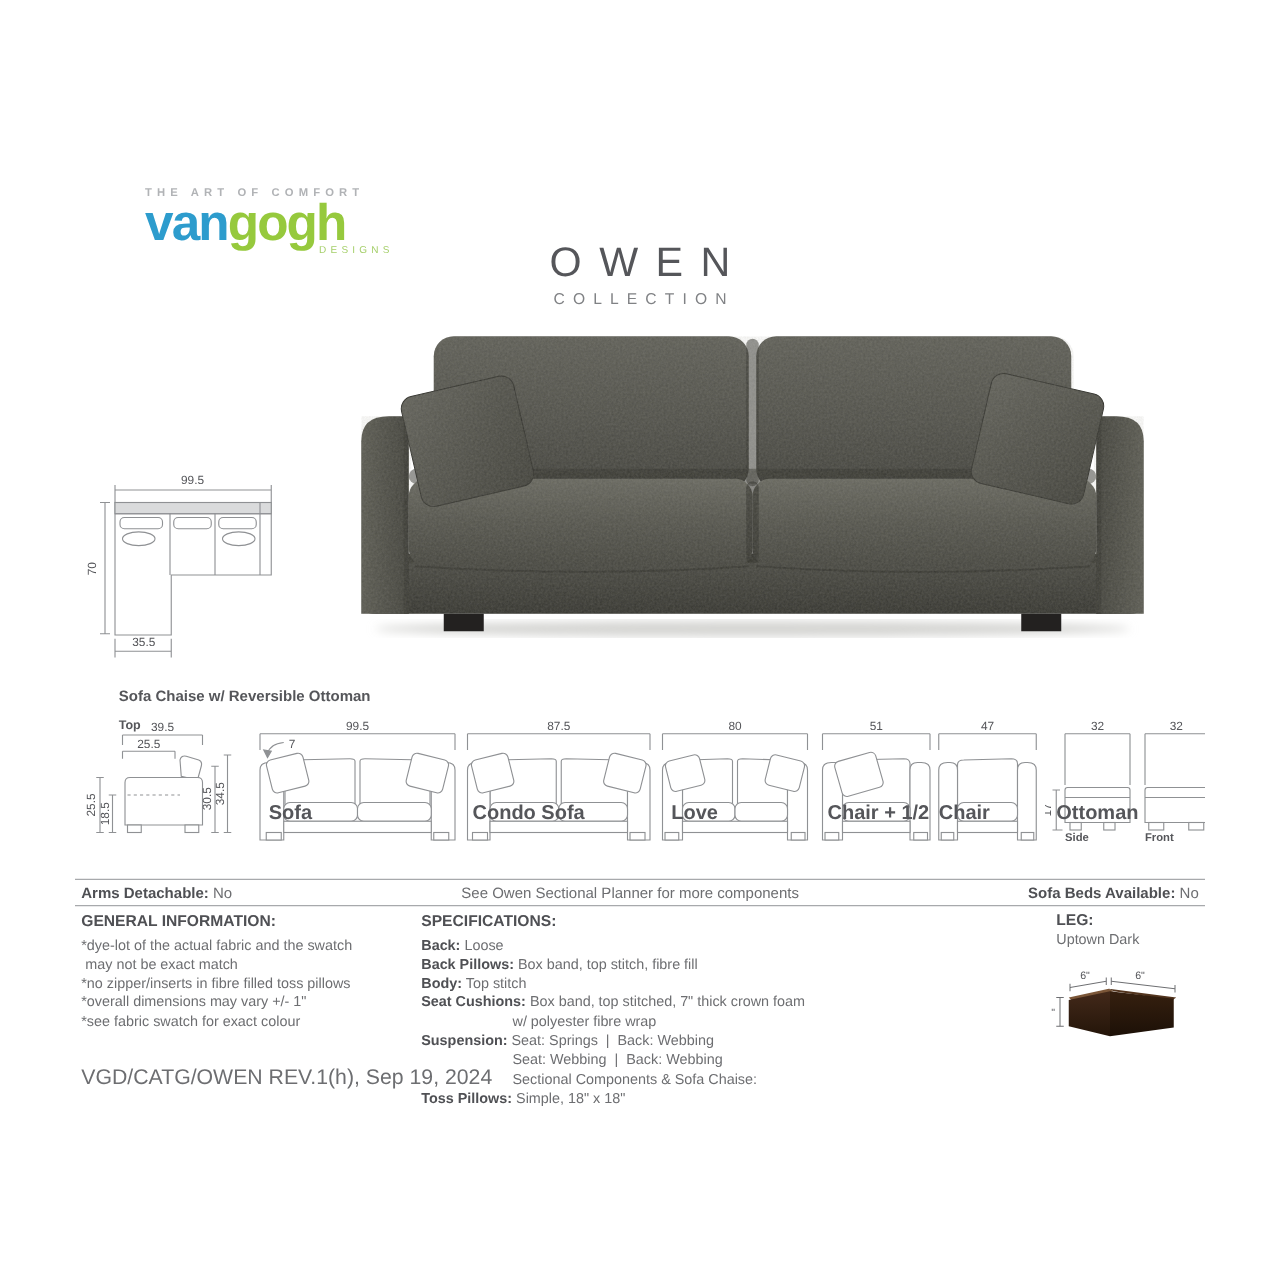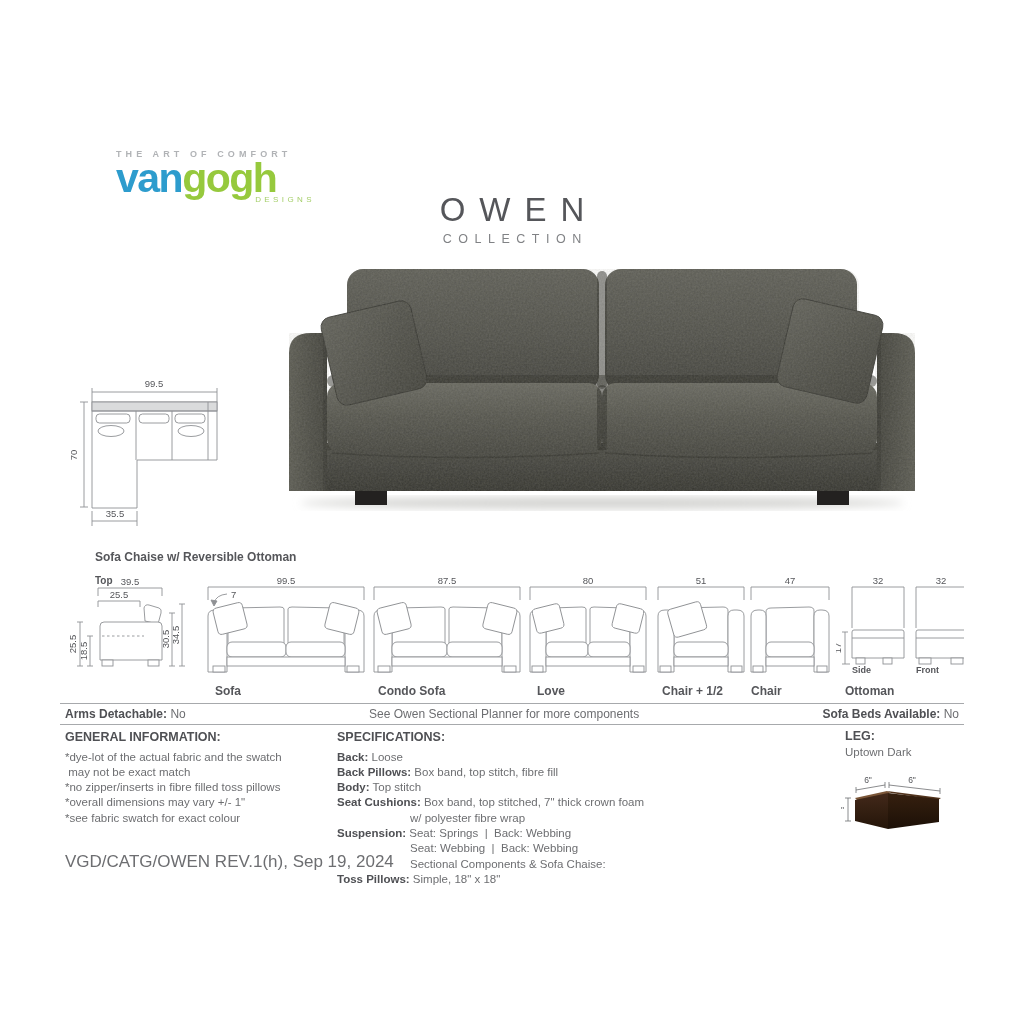--- a/index.html
+++ b/index.html
@@ -20,21 +20,21 @@
   .collection-name { font-size:33px; letter-spacing:14px; text-indent:14px; color:#55565a; font-weight:400; }
   .collection-sub  { font-size:12.5px; letter-spacing:6.5px; text-indent:6.5px; color:#808285; margin-top:3px; }
 
   
   .hero   { position:absolute; left:277px; top:257px; width:650px; height:255px; }
   .chaise { position:absolute; left:62px;  top:370px; width:200px; height:172px; }
   .cap-top     { position:absolute; left:95px; top:537px; font-size:10px;  font-weight:bold; color:#55565a;margin-top:38px; }
   .cap-chaise  { position:absolute; left:95px; top:550px; font-size:12px;  font-weight:bold; color:#55565a; }
 
   .comp { position:absolute; top:576px; }
-  .comp-label { position:absolute; top:684px; font-size:12px; font-weight:bold; color:#55565a; white-space:nowrap; }
+  .comp-label { position:absolute; top:642px; font-size:16px; font-weight:bold; color:#55565a; white-space:nowrap; }
 
   .dt  { font-size:9.5px; fill:#55565a; font-family:"Liberation Sans",sans-serif; }
   .dts { font-size:8.5px; fill:#55565a; font-family:"Liberation Sans",sans-serif; }
   .svg-label { font-size:9px; font-weight:bold; fill:#55565a; font-family:"Liberation Sans",sans-serif; }
 
   
   .info-bar { position:absolute; left:60px; top:703px; width:904px; box-sizing:border-box;
               border-top:1px solid #a7a9ac; border-bottom:1px solid #a7a9ac;
               display:flex; align-items:flex-end; padding:3px 5px; font-size:12px; color:#6d6e71;gap:46px; }
   .info-bar b { color:#4f5054; }

